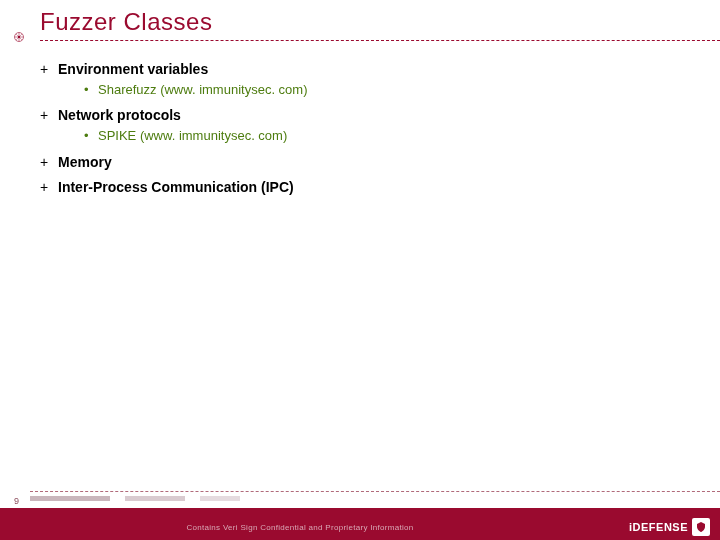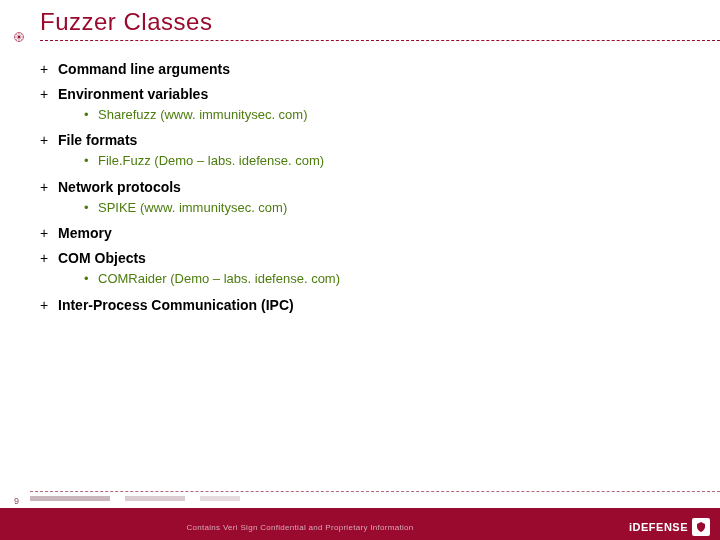--- a/index.html
+++ b/index.html
@@ -157,48 +157,37 @@
       <line x1="1.8" y1="1.8" x2="8.2" y2="8.2" stroke="#9a0a2f" stroke-width="0.4"></line>
       <line x1="8.2" y1="1.8" x2="1.8" y2="8.2" stroke="#9a0a2f" stroke-width="0.4"></line>
     </svg>
   </div>
 
   <div class="title">Fuzzer Classes</div>
   <div class="title-underline"></div>
 
   <div class="content">
 
-    <div class="item">
-      <span class="plus">+</span><span class="item-label">Command line arguments</span>
-    </div>
 
     <div class="item">
       <span class="plus">+</span><span class="item-label">Environment variables</span>
       <div class="sub"><span class="dot">•</span><span>Sharefuzz (www. immunitysec. com)</span></div>
     </div>
 
 
-    <div class="item">
-      <span class="plus">+</span><span class="item-label">File formats</span>
-      <div class="sub"><span class="dot">•</span><span>File.Fuzz (Demo – labs. idefense. com)</span></div>
-    </div>
 
     <div class="item">
       <span class="plus">+</span><span class="item-label">Network protocols</span>
       <div class="sub"><span class="dot">•</span><span>SPIKE (www. immunitysec. com)</span></div>
     </div>
 
     <div class="item">
       <span class="plus">+</span><span class="item-label">Memory</span>
     </div>
 
-    <div class="item">
-      <span class="plus">+</span><span class="item-label">COM Objects</span>
-      <div class="sub"><span class="dot">•</span><span>COMRaider (Demo – labs. idefense. com)</span></div>
-    </div>
 
     <div class="item">
       <span class="plus">+</span><span class="item-label">Inter-Process Communication (IPC)</span>
     </div>
 
   </div>
 
   <div class="page-num">9</div>
 
   <div class="footer-deco">

